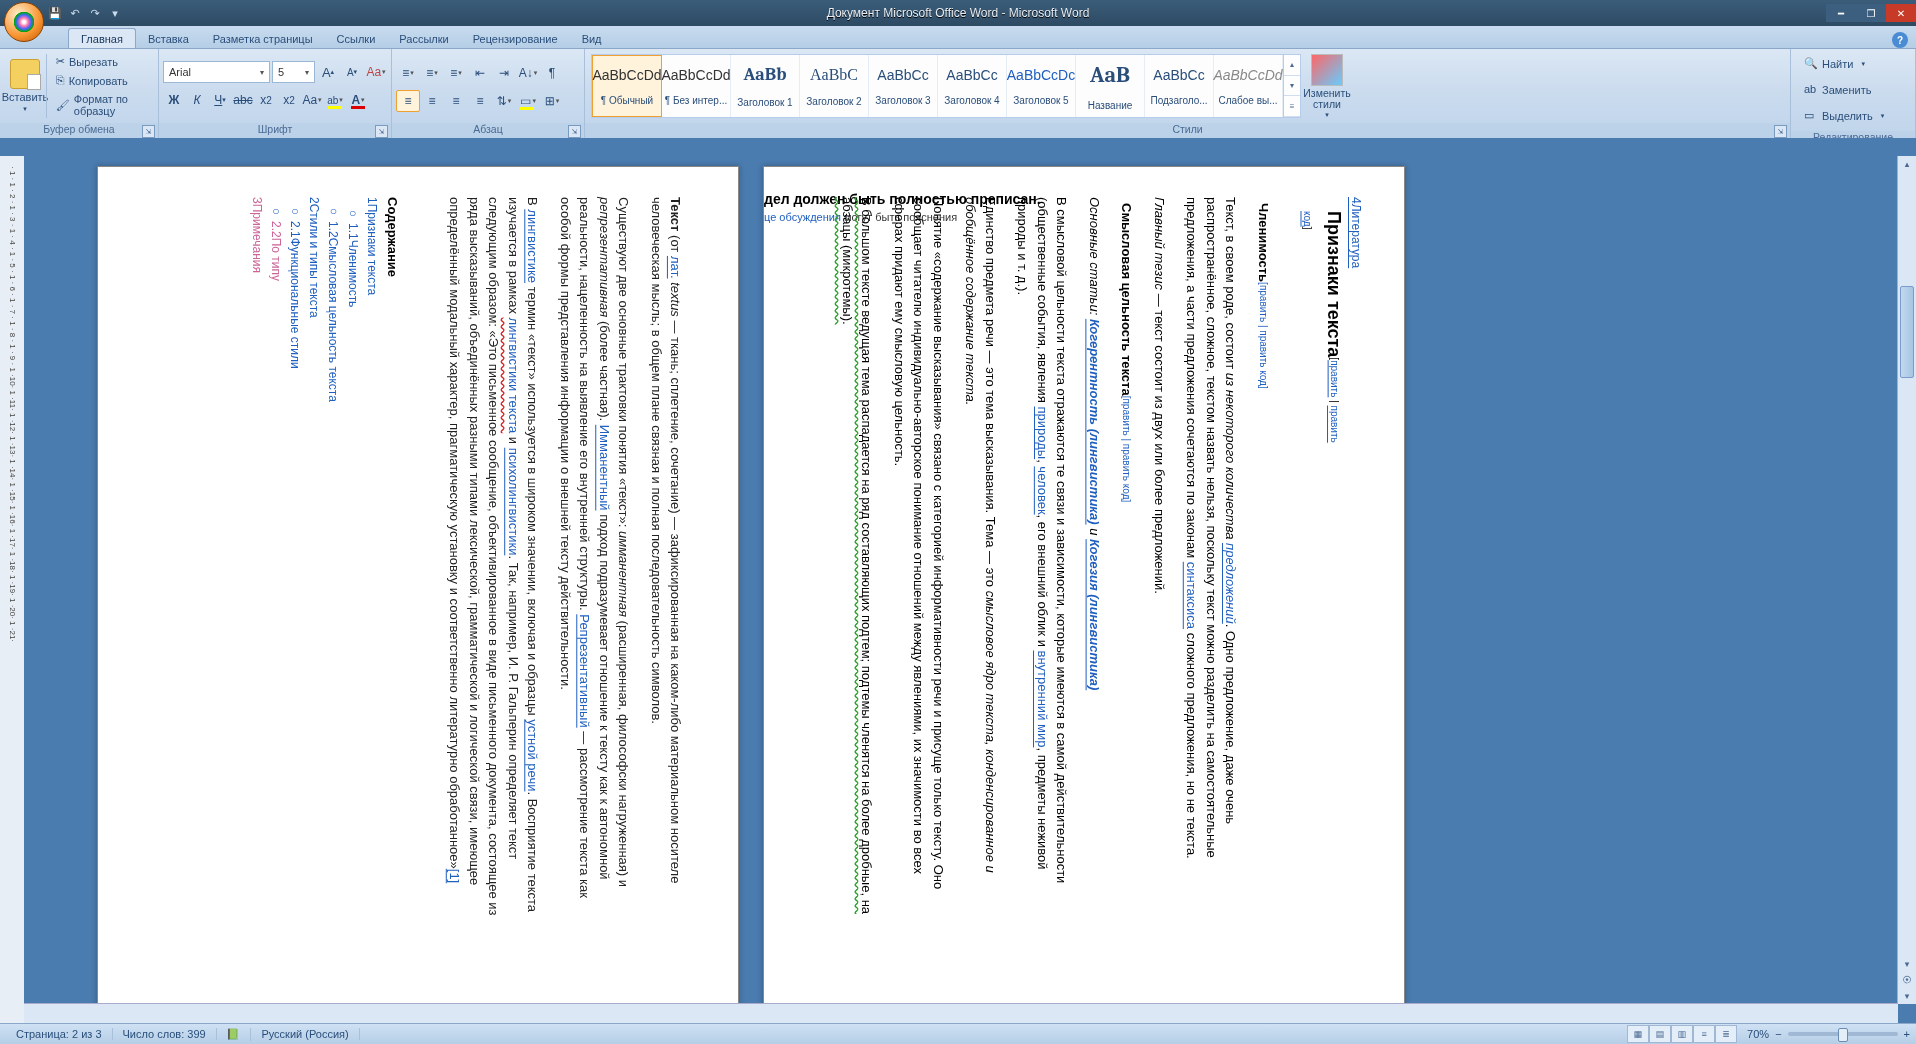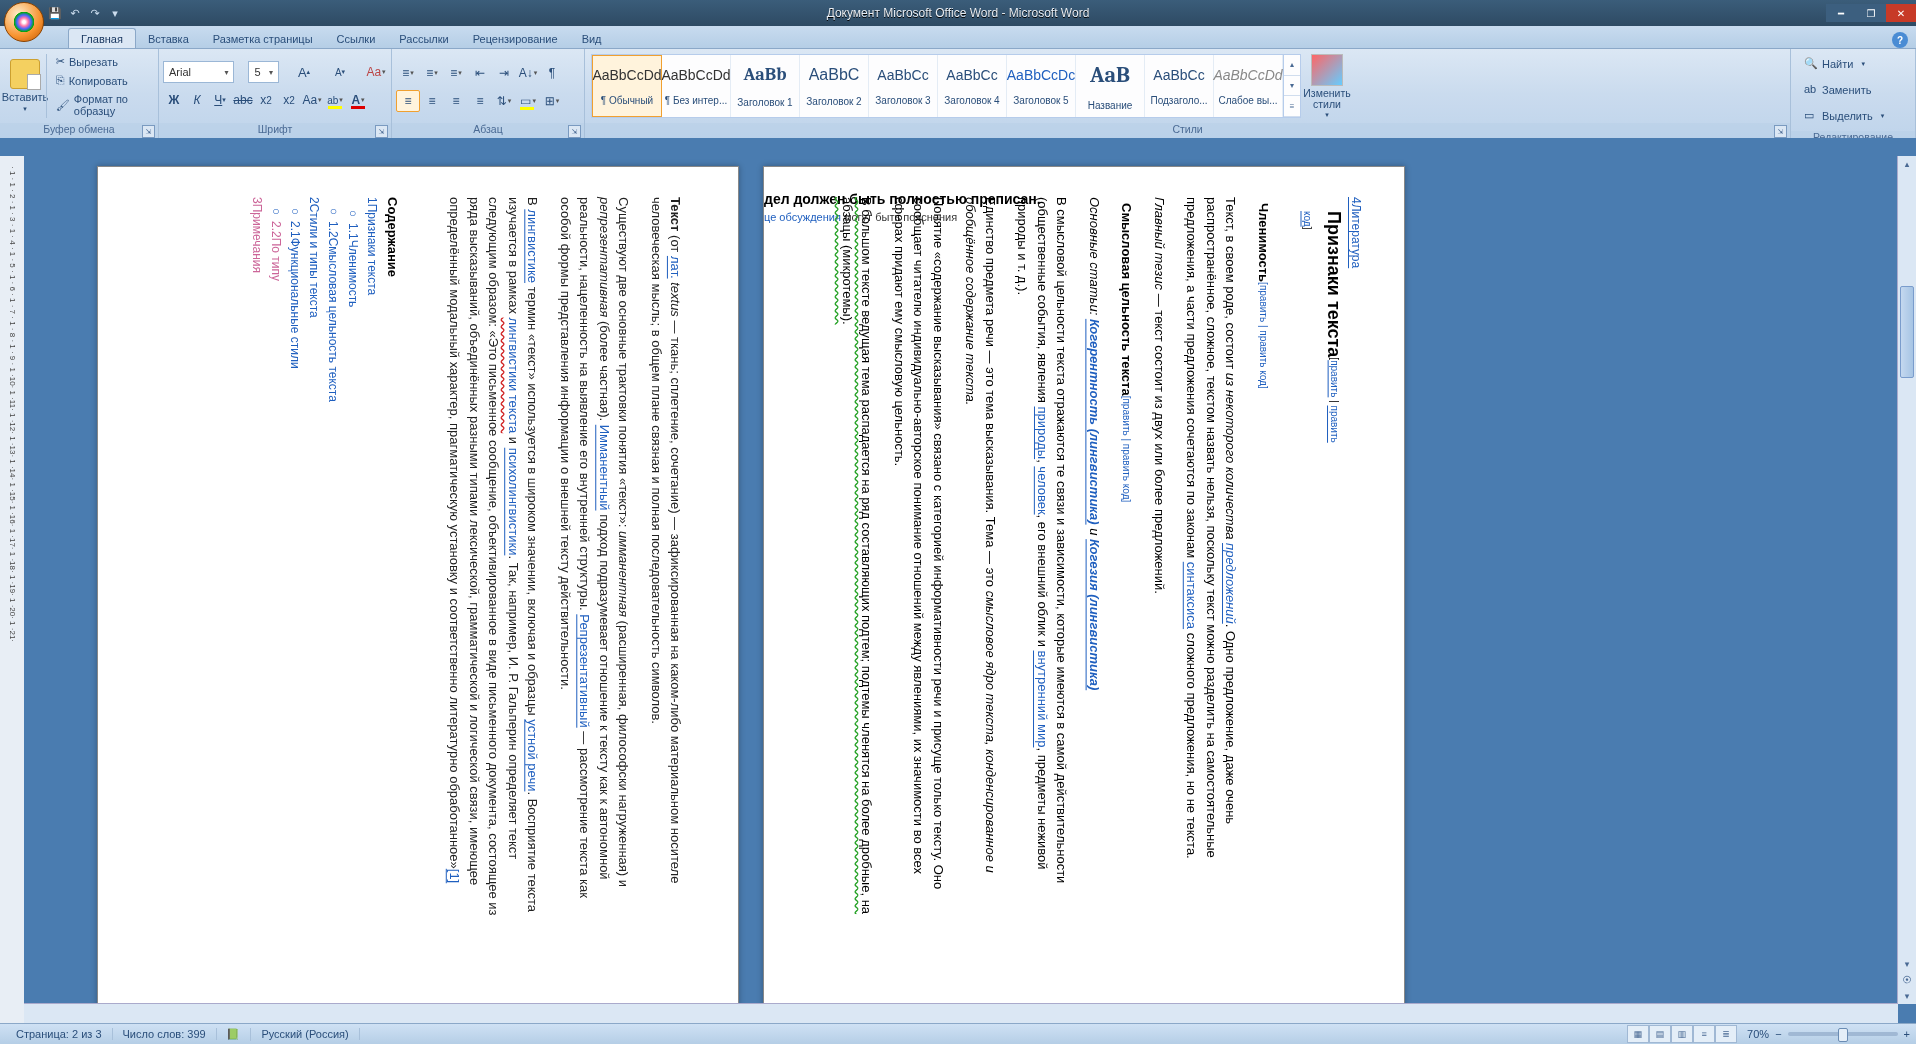--- a/index.html
+++ b/index.html
@@ -22,36 +22,36 @@
 .group{border-right:1px solid #a8c0da;display:flex;flex-direction:column;position:relative}
 .group-body{flex:1;display:flex;align-items:stretch;padding:3px 4px}
 .group-label{height:16px;text-align:center;font-size:10.5px;color:#4a6a94;background:rgba(180,205,230,0.4);position:relative}
 .group-label .launcher{position:absolute;right:3px;top:2px;width:11px;height:11px;border:1px solid #7a9ac0;background:#dbe7f4;font-size:7px;color:#4a6a94;display:flex;align-items:center;justify-content:center}
 .vstack{display:flex;flex-direction:column;justify-content:center}
 .rbtn{padding:2px 4px;display:flex;align-items:center;gap:4px;color:#2a4e7a;font-size:11px;border:1px solid transparent;border-radius:2px}
 .bigbtn{width:42px;display:flex;flex-direction:column;align-items:center;justify-content:center;gap:2px;color:#2a4e7a;font-size:11px;text-align:center;line-height:1.1}
 .bigbtn .ico{width:28px;height:28px;background:#f4d060;border:1px solid #cca030;border-radius:3px;position:relative}
 .bigbtn .ico::after{content:"";position:absolute;right:-2px;bottom:-2px;width:12px;height:14px;background:#fff;border:1px solid #aaa}
 .sep-v{width:1px;background:#a8c0da;margin:2px 0}
-.fontsel{display:flex;gap:14px;margin-bottom:4px}
+.fontsel{display:flex;gap:2px;margin-bottom:4px}
 .combo{height:20px;background:#fff;border:1px solid #9bb7d6;display:flex;align-items:center;padding:0 2px 0 5px;font-size:11px;color:#333}
 .combo .dd{margin-left:auto;font-size:8px;color:#555;padding:0 3px}
 .btnrow{display:flex;gap:1px;margin-top:2px}
 .tbtn{min-width:20px;height:20px;display:flex;align-items:center;justify-content:center;font-size:12px;color:#2a4e7a;border:1px solid transparent;border-radius:2px}
 .tbtn.dd::after{content:"▾";font-size:7px;margin-left:1px;color:#555}
 .colorbar{width:14px;height:3px;display:block;margin-top:11px}
 .paragroup .btnrow{gap:0}
 .paragroup .tbtn{min-width:22px}
 .styles-gal{display:flex;background:#fdfdfe;border:1px solid #b6cceb;margin:2px 0 0 2px;height:62px}
 .styitem{width:64px;border-right:1px solid #e4ecf5;display:flex;flex-direction:column;align-items:center;justify-content:center;padding:2px;text-align:center;font-size:10px;color:#2a4e7a}
 .styitem.sel{border:1px solid #f0a030;background:#fff3dc}
 .styitem .prev{font-size:14px;color:#333;margin-bottom:12px}
 .styitem .prev.link{color:#1f5fbf}
 .styitem .prev.h{font-family:Cambria,serif;font-size:18px;color:#2a4e7a;font-weight:bold}
-.styitem .prev.h2{font-family:Liberation Sans, sans-serif;font-size:16px;color:#2a4e7a}
+.styitem .prev.h2{font-family:Liberation Serif, serif;font-size:16px;color:#2a4e7a}
 .styitem .prev.it{color:#2a4e7a}
 .styitem .prev.gr{color:#888;font-style:italic}
 .gal-more{width:16px;display:flex;flex-direction:column;border-left:1px solid #b6cceb}
 .gal-more div{flex:1;display:flex;align-items:center;justify-content:center;font-size:8px;color:#4a6a94;border-bottom:1px solid #d0ddee}
 .stychg{width:48px;display:flex;flex-direction:column;align-items:center;justify-content:center;font-size:10.5px;color:#2a4e7a;text-align:center;line-height:1.1;margin:0 2px}
 .stychg .ico{width:30px;height:30px;border:1px solid #bbb;background:linear-gradient(135deg,#f66,#6cf);margin-bottom:2px}
 .editgrp .rbtn{height:18px}
 .editgrp .ico{width:14px;height:14px;display:inline-block}
 .workspace{position:absolute;top:138px;left:0;right:0;bottom:20px;background:#4a7cb0}
 .hruler{position:absolute;top:0;left:24px;right:18px;height:18px;background:#e8eef5;border-bottom:1px solid #8ba8c8;overflow:hidden;font-size:9px;color:#555}

